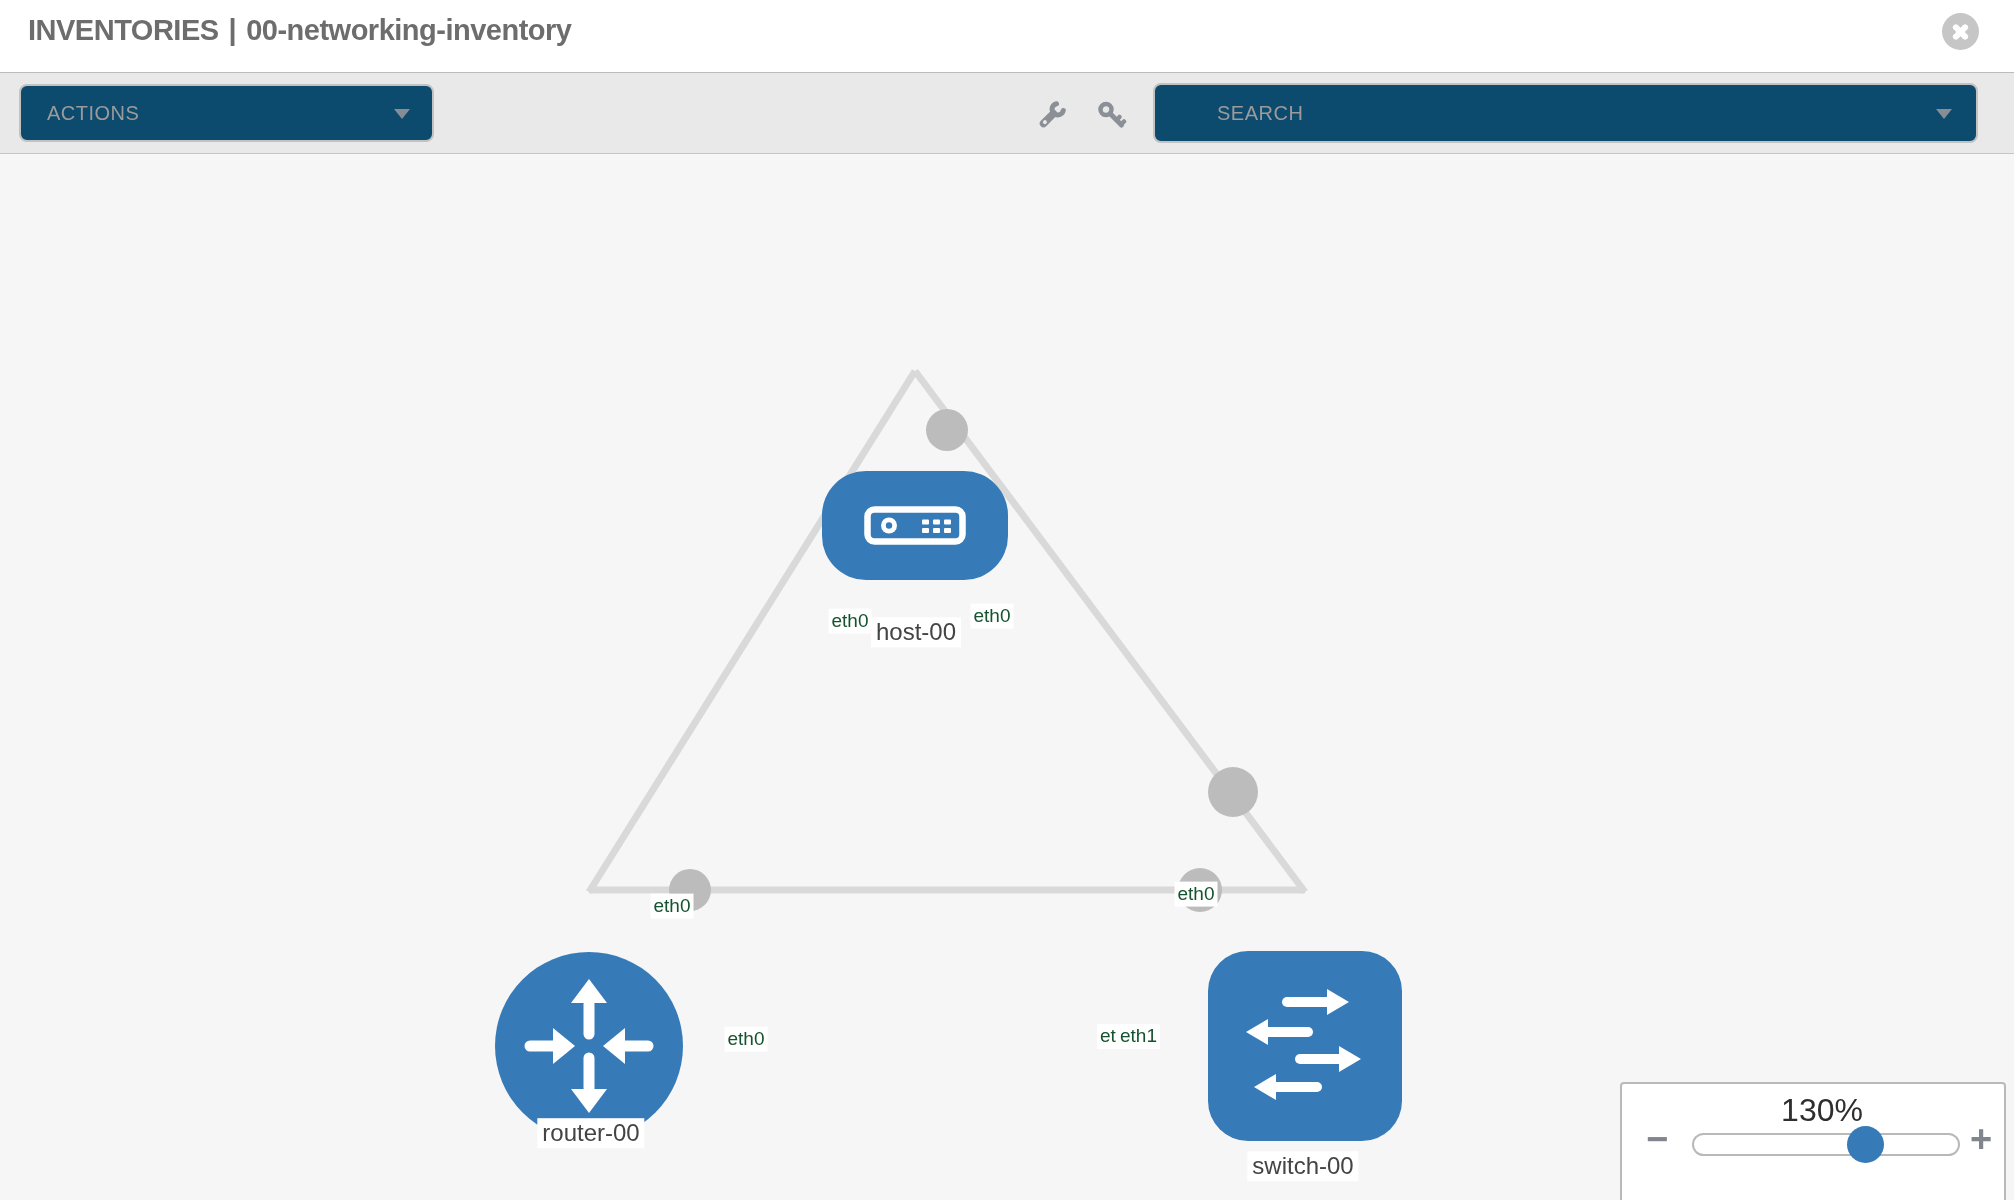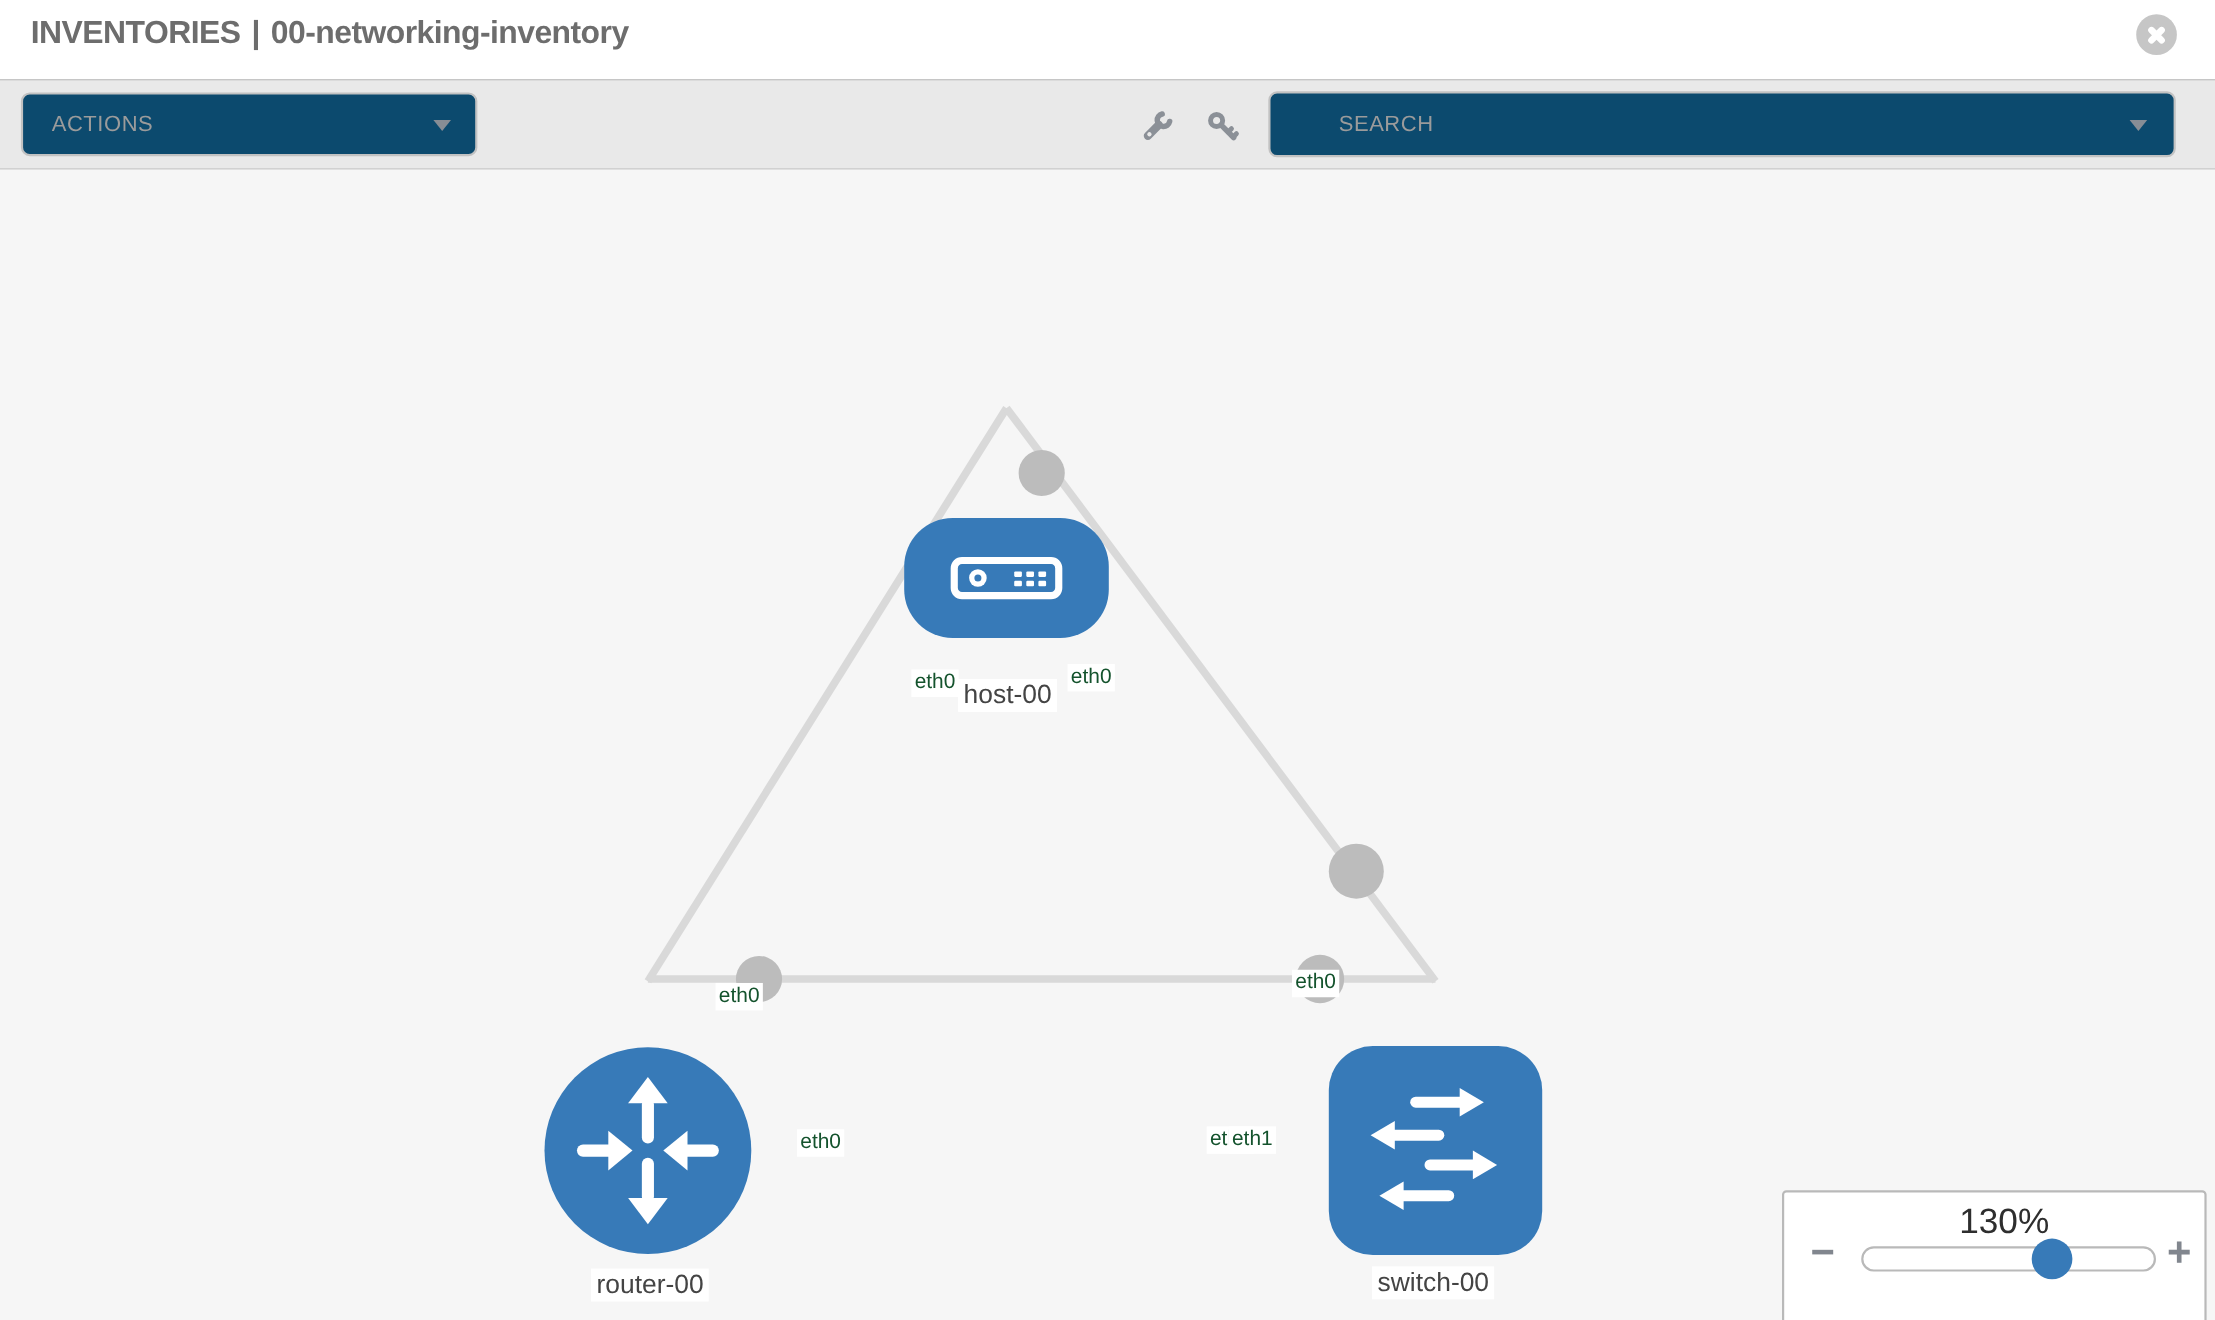--- a/index.html
+++ b/index.html
@@ -118,21 +118,21 @@
         <g fill="#fff">
           <polygon points="141,51 119,38 119,64"></polygon>
           <polygon points="38,81 60,68 60,94"></polygon>
           <polygon points="153,108 131,95 131,121"></polygon>
           <polygon points="46,136 68,123 68,149"></polygon>
         </g>
       </svg>
     </div>
 
     <span class="node-label" style="left:916px;top:478px;">host-00</span>
-    <span class="node-label" style="left:591px;top:1014px;">router-00</span>
+    <span class="node-label" style="left:591px;top:979px;">router-00</span>
     <span class="node-label" style="left:1303px;top:1012px;">switch-00</span>
 
     <span class="iface-label iface-center" style="left:850px;top:467px;">eth0</span>
     <span class="iface-label iface-center" style="left:672px;top:752px;">eth0</span>
     <span class="iface-label iface-center" style="left:992px;top:462px;">eth0</span>
     <span class="iface-label iface-center" style="left:1196px;top:740px;">eth0</span>
     <span class="iface-label iface-center" style="left:746px;top:885px;">eth0</span>
     <span class="iface-label" style="left:1097px;top:870px;">eth0</span>
     <span class="iface-label" style="left:1117px;top:870px;">eth1</span>
   </div>

